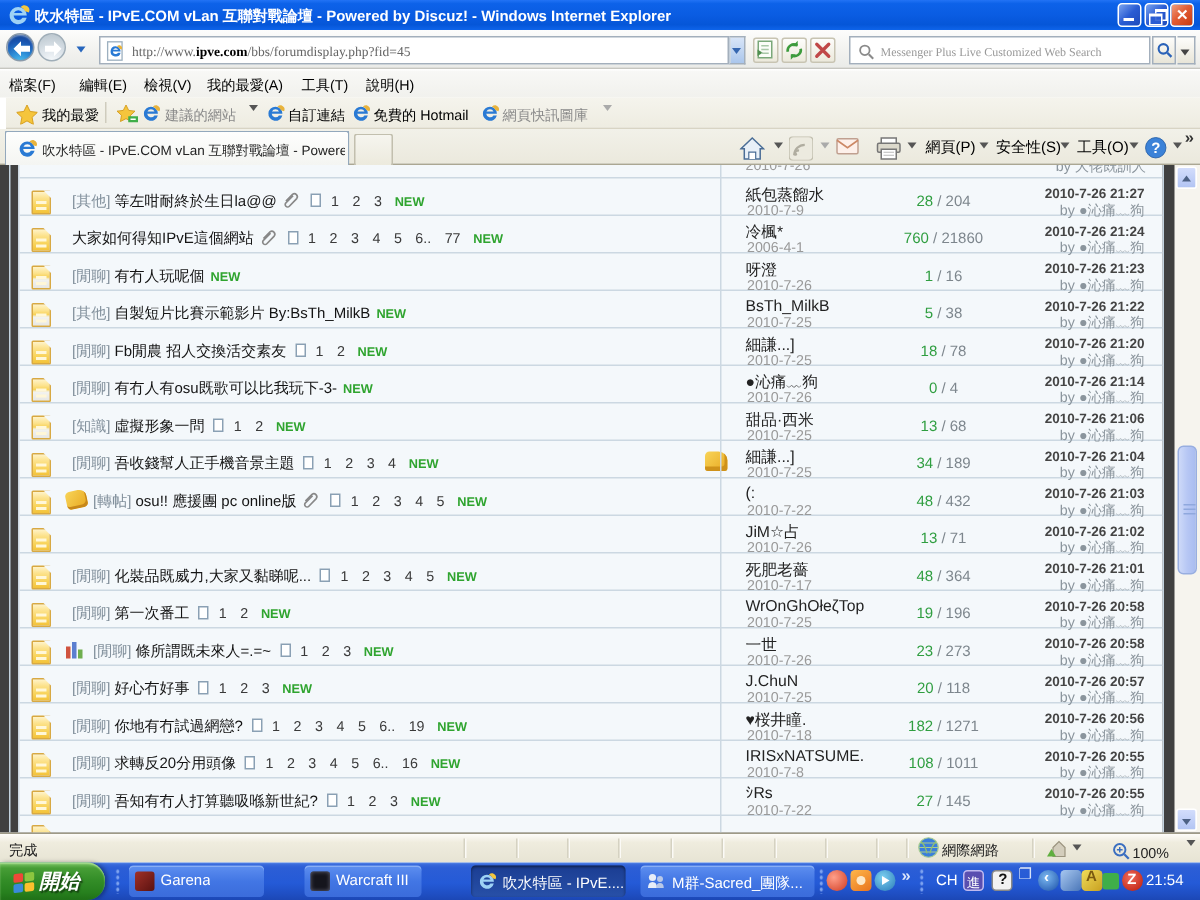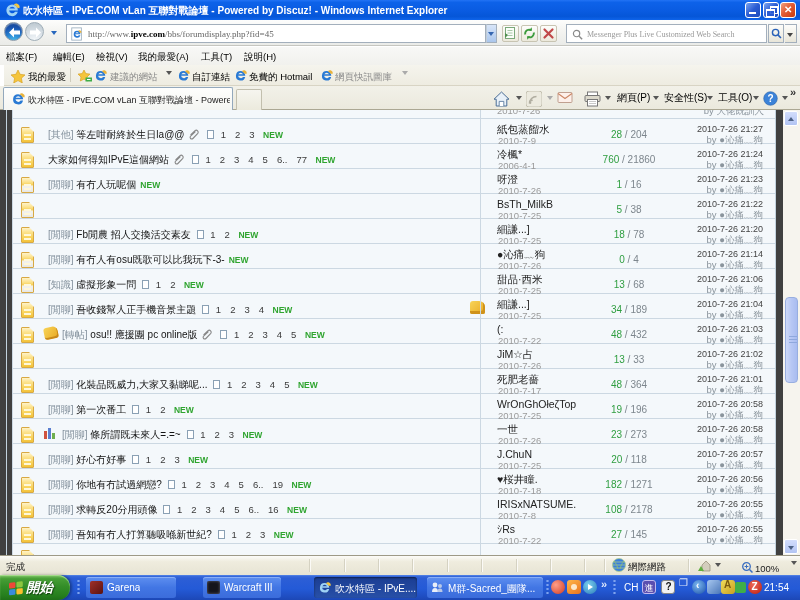--- a/index.html
+++ b/index.html
@@ -80,21 +80,21 @@
 .pg{color:#3a3a3a;margin:0 4.5px;font-size:9.5px}
 .new{color:#2fa42f;font-size:8.5px;font-weight:bold;margin-left:4px}
 .thumb{position:absolute;left:457px;top:7px;width:15px;height:13px;background:linear-gradient(135deg,#f8d458,#e8a820);border-radius:3px 6px 2px 2px;box-shadow:inset -2px -3px 0 #cf921a}
 .acell{position:absolute;left:484px;top:0;width:100px;height:25px;overflow:hidden}
 .an{position:absolute;left:0;top:4px;font-size:10.5px;color:#222;white-space:nowrap}
 .ad{position:absolute;left:1px;top:15.5px;font-size:9.5px;color:#9a9a9a}
 .ncell{position:absolute;left:572px;top:0;width:88px;height:25px;text-align:center;line-height:31px;font-size:10px}
 .rep{color:#2f9e40}
 .sl,.vw{color:#7d868d}
 .lcell{position:absolute;left:640px;top:0;width:110px;height:25px}
-.lt{position:absolute;right:0;top:5px;font-size:9px;font-weight:normal;color:#444;white-space:nowrap}
+.lt{position:absolute;right:0;top:5px;font-size:9px;font-weight:bold;color:#444;white-space:nowrap}
 .lb{position:absolute;right:0;top:15px;font-size:9.5px;color:#8b959d;white-space:nowrap}
 
 #sbar{position:absolute;left:783px;top:0;width:17px;height:445px;background:#f6f4ee}
 .sbtn{position:absolute;left:1px;width:14px;height:15px;border:1px solid #fff;border-radius:2px;background:linear-gradient(180deg,#d3ddfc,#b2c4f3)}
 #sbup{top:1px}#sbdn{bottom:1px}
 .sarr{position:absolute;left:3px;width:0;height:0;border:3.5px solid transparent}
 #sbup .sarr{top:5px;border-bottom:4.5px solid #4d6185;border-top:none}
 #sbdn .sarr{top:6px;border-top:4.5px solid #4d6185;border-bottom:none}
 #sthumb{position:absolute;left:1.5px;top:187px;width:13px;height:86px;border:1px solid #98aee0;border-radius:4px;background:linear-gradient(90deg,#cdd9f8,#b7c7f4 50%,#a9bcf0)}
 #sthumb:after{content:"";position:absolute;left:3px;top:38px;width:8px;height:1px;background:#8fa8dd;box-shadow:0 3px 0 #8fa8dd,0 6px 0 #8fa8dd}
@@ -344,20 +344,21 @@
         </div>
 </div>
 <div class="row" style="top:84px">
 <div class="ric">
           <div class="picon half">
             <i class="fold"></i>
             <i class="l1"></i>
             <i class="l2"></i>
           </div>
         </div>
+<div class="tcell"><span class="tag">[其他]</span> <span class="tt">自製短片比賽示範影片 By:BsTh_MilkB</span><span class="new">NEW</span></div>
 <div class="acell">
           <div class="an">BsTh_MilkB</div>
           <div class="ad">2010-7-25</div>
         </div>
 <div class="ncell"><span class="rep">5</span><span class="sl"> / </span><span class="vw">38</span></div>
 <div class="lcell">
           <div class="lt">2010-7-26 21:22</div>
           <div class="lb">by <span class="lby">●沁痛﹏狗</span></div>
         </div>
 </div>
@@ -465,21 +466,21 @@
           <div class="picon">
             <i class="fold"></i>
             <i class="l1"></i>
             <i class="l2"></i>
           </div>
         </div>
 <div class="acell">
           <div class="an">JiM☆占</div>
           <div class="ad">2010-7-26</div>
         </div>
-<div class="ncell"><span class="rep">13</span><span class="sl"> / </span><span class="vw">33</span></div>
+<div class="ncell"><span class="rep">13</span><span class="sl"> / </span><span class="vw">71</span></div>
 <div class="lcell">
           <div class="lt">2010-7-26 21:02</div>
           <div class="lb">by <span class="lby">●沁痛﹏狗</span></div>
         </div>
 </div>
 <div class="row" style="top:259px">
 <div class="ric">
           <div class="picon">
             <i class="fold"></i>
             <i class="l1"></i>
@@ -582,21 +583,21 @@
             <i class="fold"></i>
             <i class="l1"></i>
             <i class="l2"></i>
           </div>
         </div>
 <div class="tcell"><span class="tag">[閒聊]</span> <span class="tt">求轉反20分用頭像</span><span class="pgdoc"></span><span class="pg">1</span><span class="pg">2</span><span class="pg">3</span><span class="pg">4</span><span class="pg">5</span><span class="pg">6..</span><span class="pg">16</span><span class="new">NEW</span></div>
 <div class="acell">
           <div class="an">IRISxNATSUME.</div>
           <div class="ad">2010-7-8</div>
         </div>
-<div class="ncell"><span class="rep">108</span><span class="sl"> / </span><span class="vw">2178</span></div>
+<div class="ncell"><span class="rep">108</span><span class="sl"> / </span><span class="vw">1011</span></div>
 <div class="lcell">
           <div class="lt">2010-7-26 20:55</div>
           <div class="lb">by <span class="lby">●沁痛﹏狗</span></div>
         </div>
 </div>
 <div class="row" style="top:409px">
 <div class="ric">
           <div class="picon">
             <i class="fold"></i>
             <i class="l1"></i>

